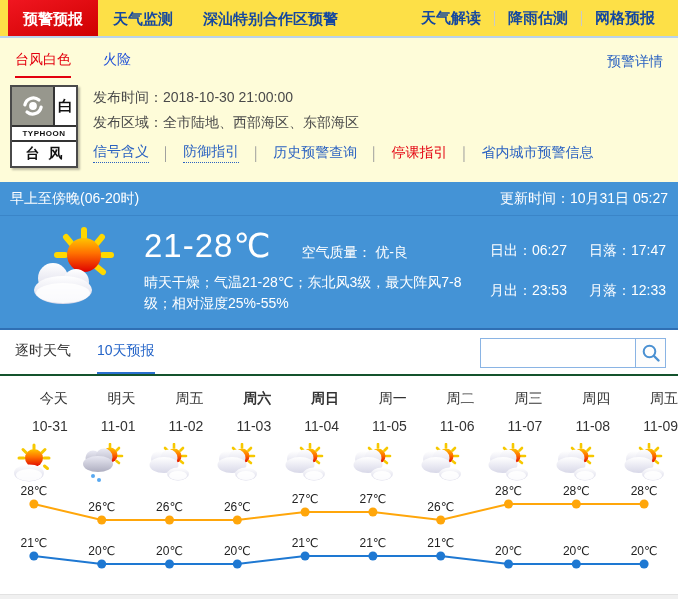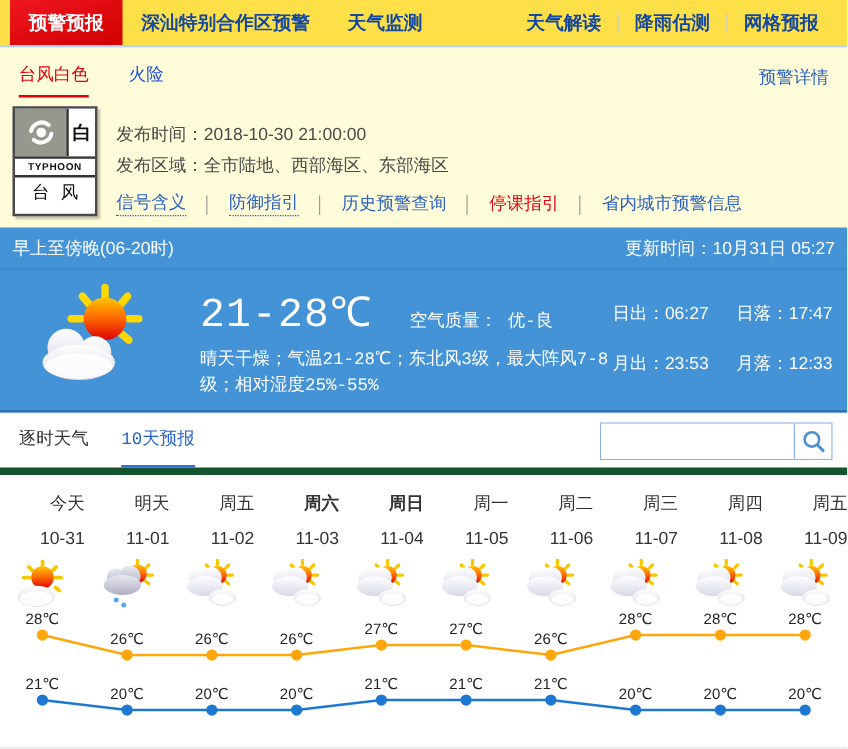--- a/index.html
+++ b/index.html
@@ -22,47 +22,47 @@
   .warn-tab{font-size:14px;color:#1d4ed8;margin-right:32px;padding-bottom:7px;border-bottom:2px solid transparent;cursor:pointer;}
   .warn-tab.active{color:#e3000f;border-bottom-color:#e3000f;}
   .detail-link{margin-left:auto;color:#2b62c1;font-size:14px;padding-bottom:7px;cursor:pointer;text-decoration:none;}
   .warn-body{display:flex;padding:7px 0 0 10px;}
   .typhoon-sign{width:64px;border:2px solid #4a4a4a;background:#fff;box-shadow:2px 2px 2px rgba(0,0,0,.25);flex:none;}
   .ts-row1{display:flex;height:38px;}
   .ts-spiral{flex:1;background:#97978d;display:flex;align-items:center;justify-content:center;}
   .ts-char{width:21px;border-left:2px solid #333;display:flex;align-items:center;justify-content:center;
            font-weight:bold;font-size:15px;color:#111;background:#fff;}
   .ts-en{border-top:2px solid #333;text-align:center;font-size:8px;font-weight:bold;letter-spacing:.5px;padding:2px 0;color:#111;}
-  .ts-cn{border-top:2px solid #333;text-align:center;font-size:14px;font-weight:normal;letter-spacing:9px;padding:3px 0 3px 9px;color:#111;}
+  .ts-cn{border-top:2px solid #333;text-align:center;font-size:14px;font-weight:bold;letter-spacing:9px;padding:3px 0 3px 9px;color:#111;}
   .warn-info{margin-left:15px;font-size:14px;color:#4a4a4a;}
   .warn-info .row{line-height:20px;margin-top:5px;}
-  .warn-info .row:first-child{margin-top:12px;}
+  .warn-info .row:first-child{margin-top:2px;}
   .warn-links{margin-top:11px;display:flex;align-items:center;font-size:14px;}
   .wlink{color:#2b62c1;margin-right:13px;cursor:pointer;text-decoration:none;}
   .wlink.dotted{border-bottom:1px dotted #2b62c1;padding-bottom:1px;}
   .wlink.red{color:#e3000f;}
   .wsep{color:#9a9a9a;margin-right:13px;font-size:13px;}
 
   
   .current{background:#4493d6;color:#fff;}
   .cur-bar{height:33px;border-bottom:1px solid #3a85c8;display:flex;align-items:center;
            justify-content:space-between;padding:0 10px;font-size:14px;}
   .cur-body{height:112px;position:relative;border-bottom:2px solid #2f6fb4;}
   .big-icon{position:absolute;left:22px;top:8px;}
-  .cur-main{position:absolute;left:160px;top:10px;width:335px;font-family:Liberation Mono, monospace;}
+  .cur-main{position:absolute;left:144px;top:10px;width:335px;}
   .temp-row{display:flex;align-items:baseline;}
   .big-temp{font-size:33px;letter-spacing:1px;}
   .air{margin-left:30px;font-size:14px;}
   .desc{margin:7px 0 0;font-size:14px;line-height:21px;}
   .sunmoon{position:absolute;right:12px;top:26px;display:grid;grid-template-columns:auto auto;
            column-gap:24px;row-gap:9px;font-size:14px;gap:22px;}
 
   
   .fc-tabbar{height:44px;display:flex;align-items:stretch;padding:0 15px;position:relative;
-             border-bottom:6px solid #14532d;box-sizing:content-box;font-family:Liberation Mono, monospace;}
+             border-bottom:2px solid #14532d;box-sizing:content-box;}
   .fc-tab{font-size:14px;color:#333;margin-right:26px;display:flex;align-items:center;
           border-bottom:2px solid transparent;cursor:pointer;}
   .fc-tab.active{color:#2464c8;border-bottom-color:#2b6fd0;}
   .search{position:absolute;right:12px;top:8px;display:flex;border:1px solid #8ab4e4;height:30px;box-sizing:border-box;background:#fff;}
   .search input{width:138px;border:none;outline:none;padding:0 8px;font-size:13px;font-family:inherit;}
   .search-btn{width:30px;border:none;border-left:1px solid #8ab4e4;background:#fdfdfd;
               display:flex;align-items:center;justify-content:center;cursor:pointer;padding:0;}
 
   .fc-columns{display:flex;padding-top:14px;height:96px;}
   .fc-col{width:67.8px;text-align:right;cursor:pointer;}
@@ -92,22 +92,22 @@
         <stop offset="1" stop-color="#aeaec0"></stop>
     </linearGradient>
   </defs>
 </svg>
 
 <div class="page">
 
   <header class="topnav">
     <div class="nav-left" id="nav-tabs">
         <div class="nav-tab active">预警预报</div>
+        <div class="nav-tab">天气监测</div>
         <div class="nav-tab">深汕特别合作区预警</div>
-        <div class="nav-tab">天气监测</div>
       </div>
     <div class="nav-right" id="nav-links">
         <a class="nav-link">天气解读</a>
         <div class="nav-sep"></div>
         <a class="nav-link">降雨估测</a>
         <div class="nav-sep"></div>
         <a class="nav-link">网格预报</a>
       </div>
   </header>
 

